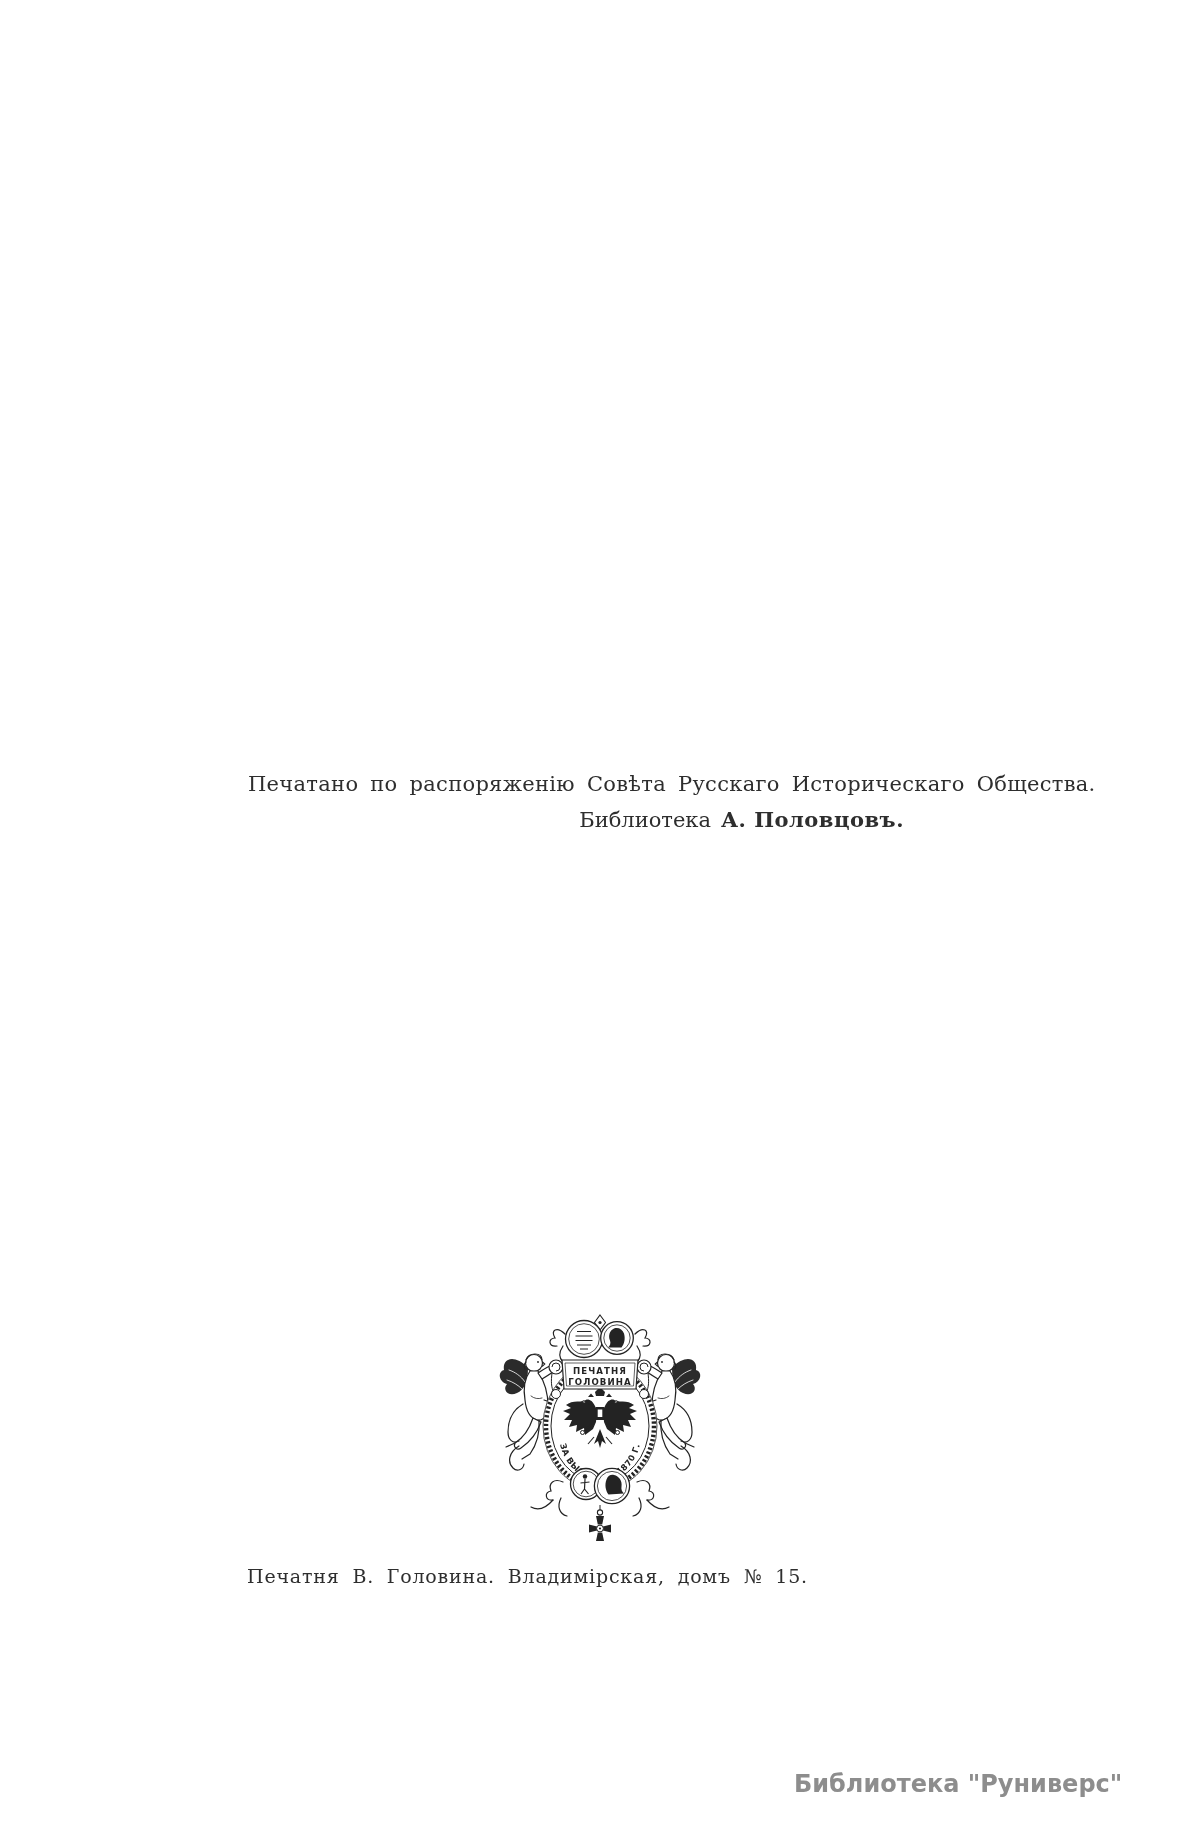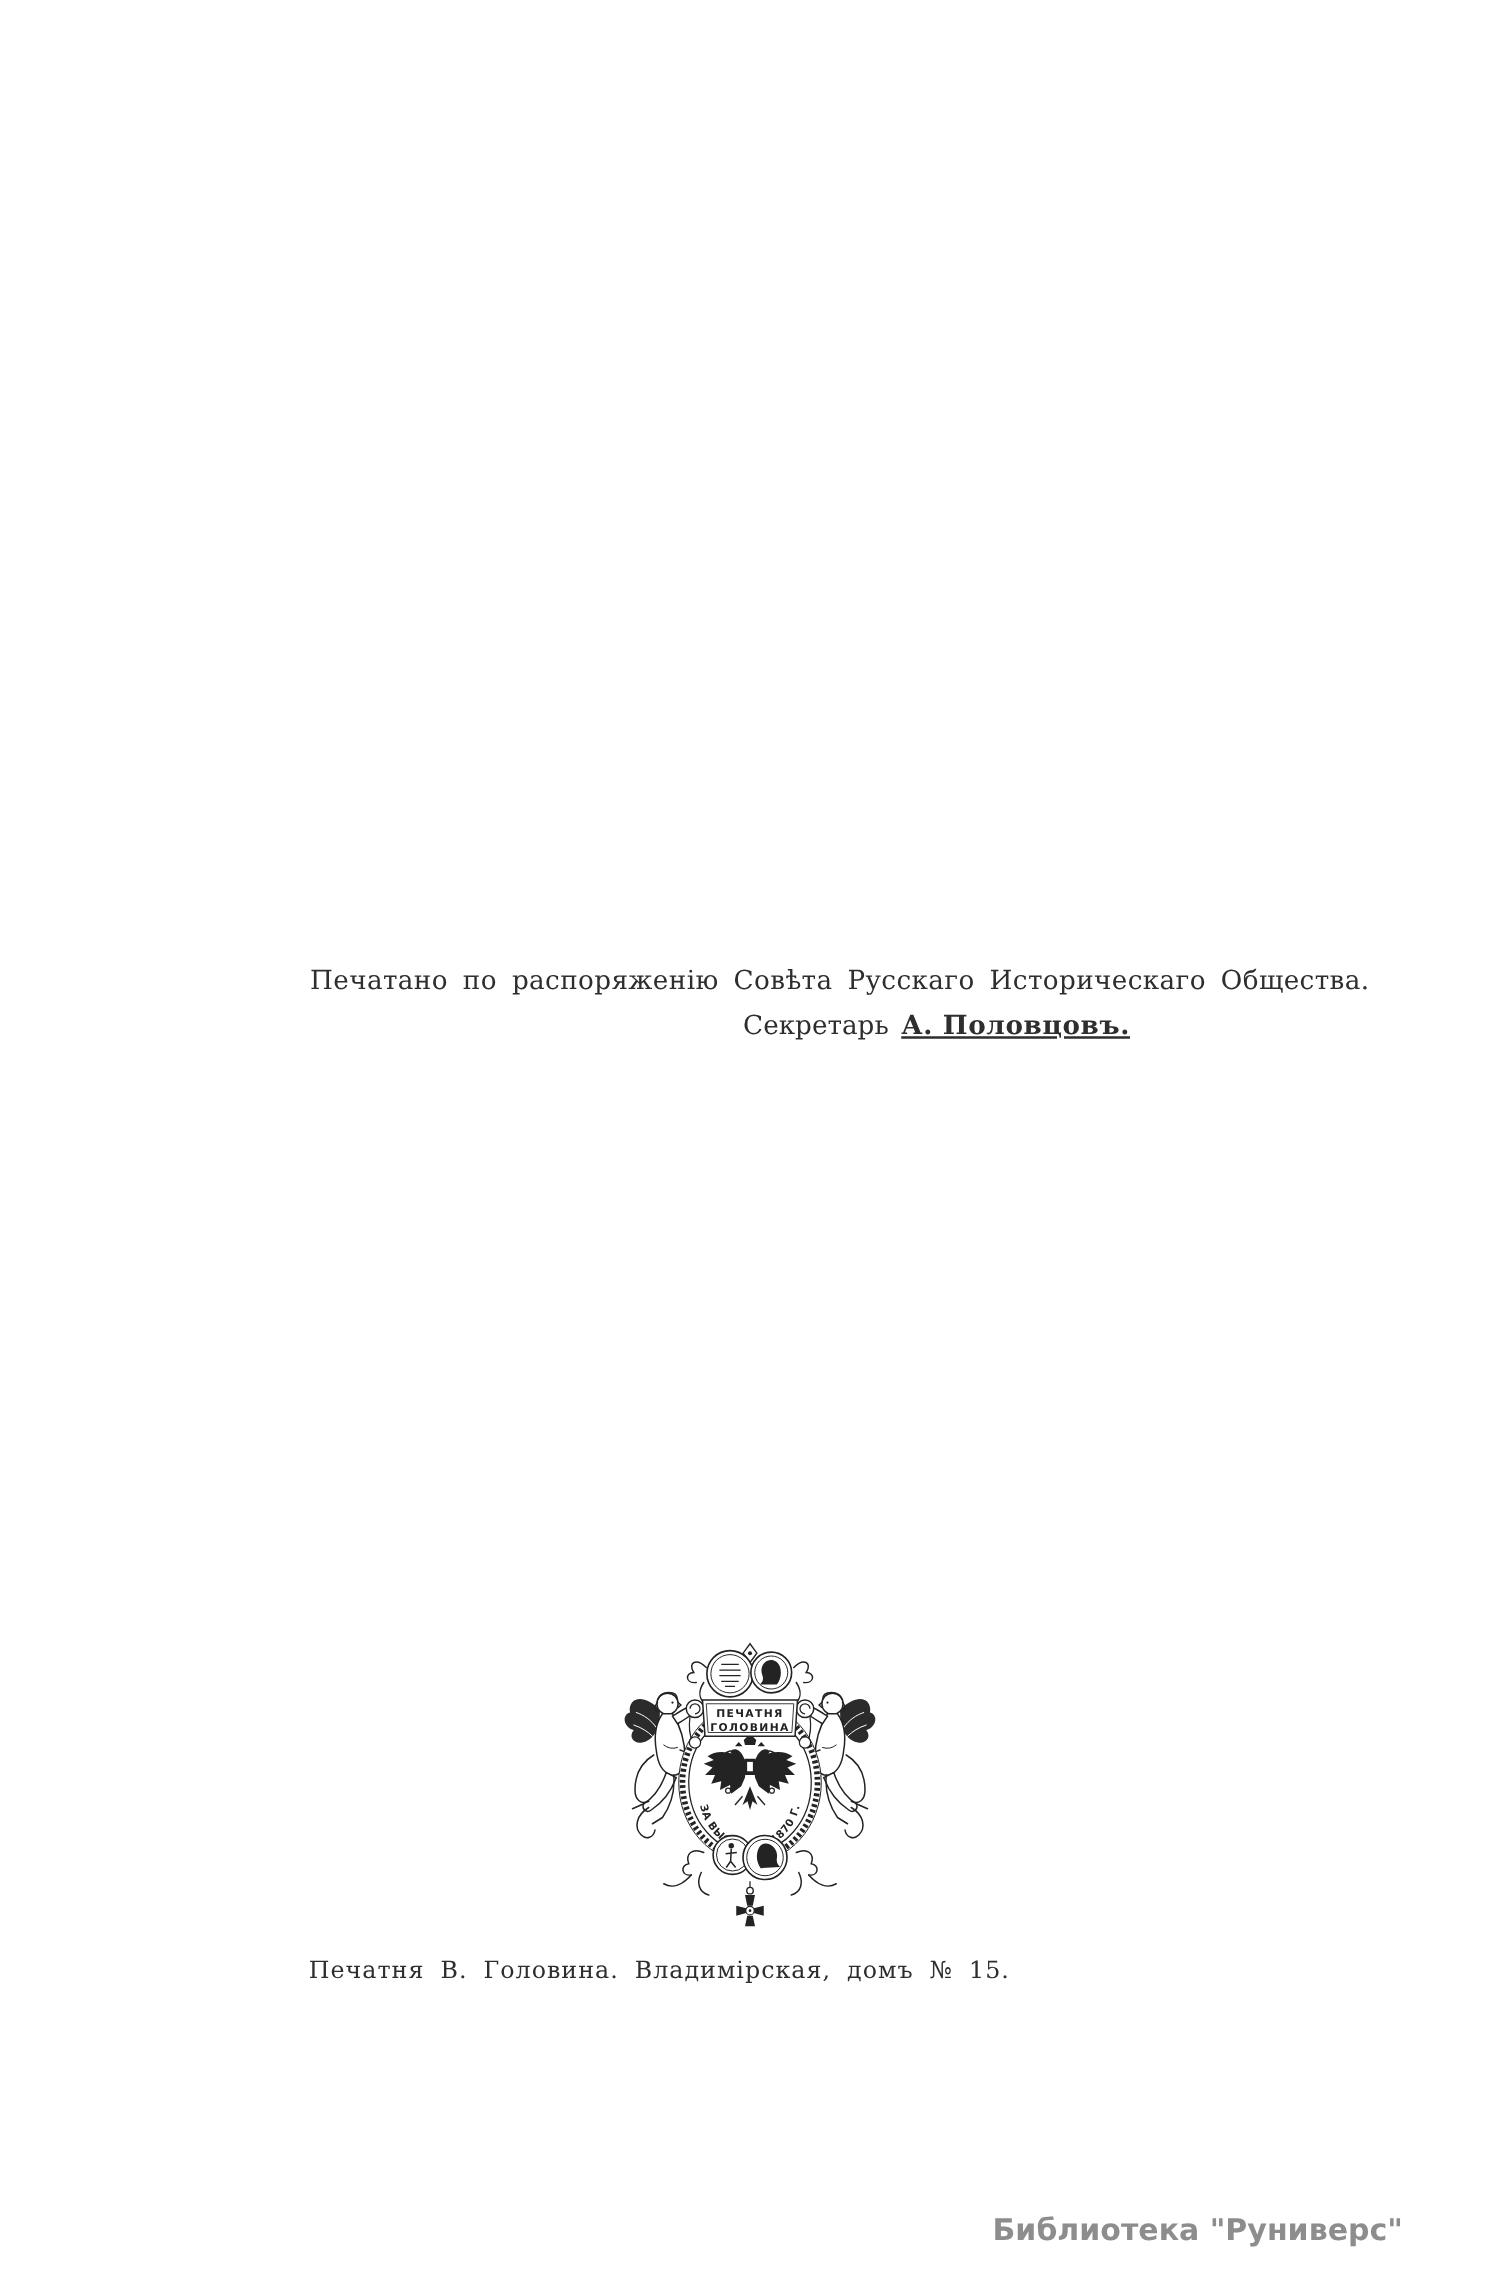--- a/index.html
+++ b/index.html
@@ -34,21 +34,20 @@
     font-size: 21px;
     line-height: 25px;
     text-align: right;
     padding-right: 58px;
     white-space: nowrap;
   }
   .secretary-name {
     font-weight: bold;
     margin-left: 10px;
     letter-spacing: 0.5px;
-    text-decoration: underline;
   }
 
   
   .emblem {
     position: absolute;
     left: 497px;
     top: 1312px;
     width: 206px;
     height: 236px;
   }
@@ -96,21 +95,21 @@
   }
 </style>
 </head>
 <body>
 
 <div class="page">
 
   <div class="notice">
     <div class="notice-line1">Печатано по распоряженію Совѣта Русскаго Историческаго Общества.</div>
     <div class="notice-line2">
-      <span>Секретарь</span><span class="secretary-name">А. Половцовъ.</span>
+      <span>Библиотека</span><span class="secretary-name">А. Половцовъ.</span>
     </div>
   </div>
 
   <div class="emblem">
     <svg viewBox="0 0 206 236" width="206" height="236" xmlns="http://www.w3.org/2000/svg">
       <defs>
         <path id="awardArc" d="M 62,122 A 41,46 0 0 0 144,122" fill="none"></path>
 
         <g id="sideDeco" stroke="#232323" stroke-width="1.2" fill="none" stroke-linecap="round">
 

